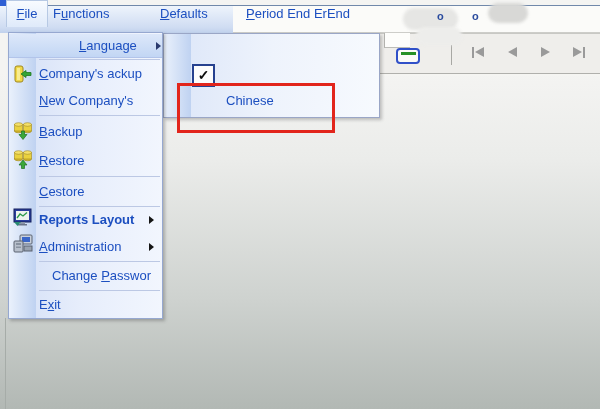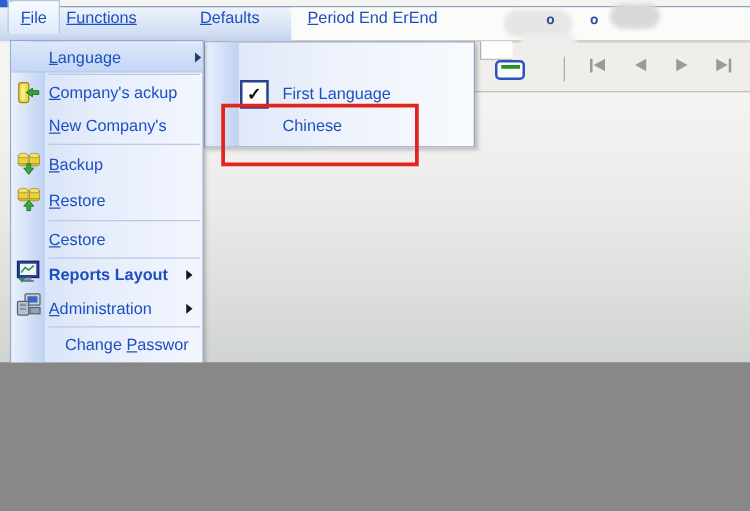--- a/index.html
+++ b/index.html
@@ -1,17 +1,17 @@
 <!DOCTYPE html>
 <html><head>
 <meta charset="utf-8">
 <style>
   * { margin:0; padding:0; box-sizing:border-box; }
   body { font-family:"Liberation Sans", sans-serif; background:#888; }
-  .stage { position:relative; width:600px; height:290px; overflow:hidden;
+  .stage { position:relative; width:600px; height:409px; overflow:hidden;
            background:linear-gradient(180deg,#f4f4f2 73px,#ebecea 160px,#ced2cf 300px,#b2b8b4 100%); }
 
   
   .title-strip { position:absolute; left:0; top:0; width:600px; height:6px; z-index:1;
     background:linear-gradient(90deg,#7f9fd0 0%,#a8c4e0 10%,#bede e4 16%,#9cc8d8 28%,#c2e8ee 40%,#a8c8dc 52%,#bfe4ea 60%,#98b8d4 74%,#8cacd0 88%,#1e3a66 91%,#16304f 100%);
     border-bottom:1px solid #7088aa; }
   .title-frag { position:absolute; left:0; top:0; width:11px; height:6px; background:#2e5fd4; }
 
   
   .menubar { position:absolute; left:0; top:6px; width:600px; height:27px; z-index:1;
@@ -83,21 +83,21 @@
   <div class="title-strip">
     <span class="title-frag"></span>
   </div>
 
   <div class="menubar"></div>
   <div class="menubar-white"></div>
 
   <div class="mb-item mb-file" style="line-height:25px;">
     <span></span><u>F</u><span>ile</span>
   </div>
-  <div class="mb-item" style="left:53px;text-decoration:underline;">
+  <div class="mb-item" style="left:53px;">
     <span>F</span><u>u</u><span>nctions</span>
   </div>
   <div class="mb-item" style="left:246px;">
     <span></span><u>P</u><span>eriod End ErEnd</span>
   </div>
   <div class="mb-item" style="left:160px;">
     <span></span><u>D</u><span>efaults</span>
   </div>
 
   <span class="o-frag" style="left:437px;">o</span>
@@ -128,21 +128,21 @@
     <span class="tri-r"></span>
       <span class="nav-bar"></span>
   </div>
 
   <div class="window-edge"></div>
 
   <div class="menu-panel">
     <div class="gutter"></div>
     <div class="hl-row"></div>
 
-    <div class="mi" style="top:1px;height:24px;line-height:24px;">
+    <div class="mi" style="top:1px;height:24px;line-height:24px;margin-left:40px;">
       <span></span><u>L</u><span>anguage</span>
     </div>
     <span class="arrow-blue" style="top:9px;"></span>
 
     <div class="msep" style="top:26px;"></div>
 
     <div class="mi" style="top:28px;height:26px;line-height:26px;">
       <span></span><u>C</u><span>ompany's ackup</span>
     </div>
     <div class="mi" style="top:54px;height:27px;line-height:27px;">
@@ -225,23 +225,20 @@
       <rect x="2" y="8" width="9" height="11" rx="1" fill="#b8c0cc" stroke="#5a6270"></rect>
       <rect x="4" y="10" width="5" height="2" fill="#8892a0"></rect>
       <rect x="4" y="13.5" width="5" height="1.5" fill="#8892a0"></rect>
       <rect x="12" y="13" width="8" height="5" fill="#98a2b0" stroke="#5a6270"></rect>
     </svg>
   </div>
 
   <div class="submenu-panel">
     <div class="gutter"></div>
 
-    <div class="smi" style="top:27px;height:27px;line-height:27px;">
-      <span>First Language</span>
-    </div>
     <div class="checkbox">
       <span>✓</span>
     </div>
 
     <div class="smi" style="top:54px;height:25px;line-height:25px;">
       <span>Chinese</span>
     </div>
   </div>
 
   <div class="red-box"></div>

